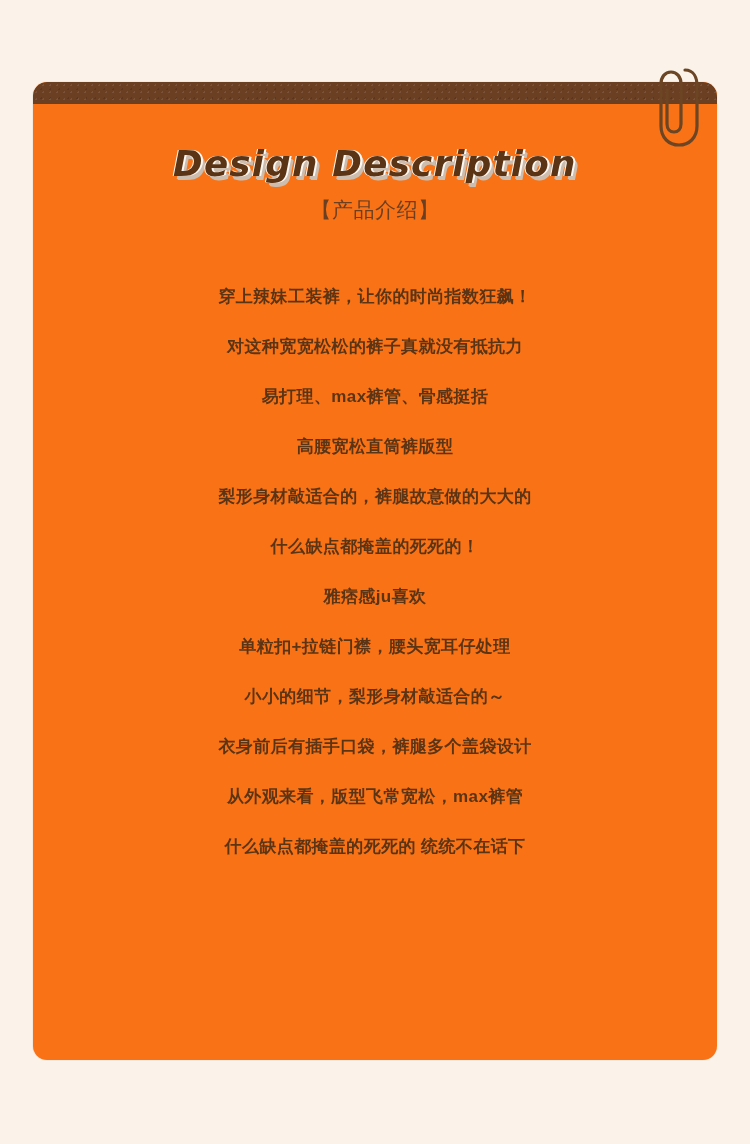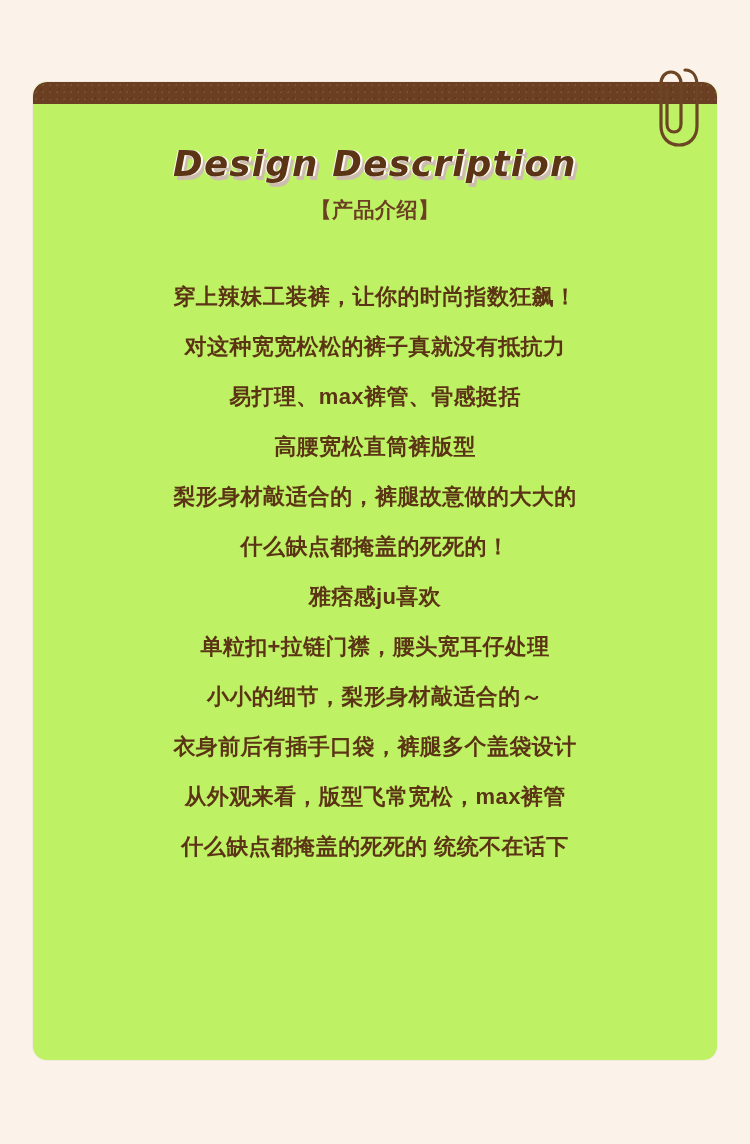--- a/index.html
+++ b/index.html
@@ -15,21 +15,21 @@
     position: relative;
   }
 
   
   .card {
     position: absolute;
     left: 33px;
     top: 82px;
     width: 684px;
     height: 978px;
-    background: #bef264;
+    background: #f97316;
     border-radius: 14px;
     box-shadow: 0 0 0 1px rgba(120, 80, 50, 0.06);
     overflow: hidden;
   }
   .card-topbar {
     position: absolute;
     left: 0;
     top: 0;
     width: 100%;
     height: 22px;
@@ -80,36 +80,36 @@
        2px 0 0 #fdf8f2,
       -1px 0 0 #fdf8f2,
        3px 3px 0 #cdbdae,
        4px 4px 0 #cdbdae;
     display: inline-block;
     transform: scaleX(1.02);
   }
   .subtitle {
     margin-top: 12px;
     font-size: 21px;
-    font-weight: 700;
+    font-weight: 400;
     color: #6b3f22;
     letter-spacing: 0.5px;
     text-align: center;
   }
 
   
   .lines {
     position: absolute;
     left: 0;
     top: 190px;
     width: 100%;
     text-align: center;
   }
   .line {
-    font-size: 22px;
+    font-size: 17px;
     font-weight: 700;
     color: #5b3415;
     line-height: 50px;
     letter-spacing: 0.4px;
     white-space: nowrap;
   }
 </style>
 </head>
 <body>
 

